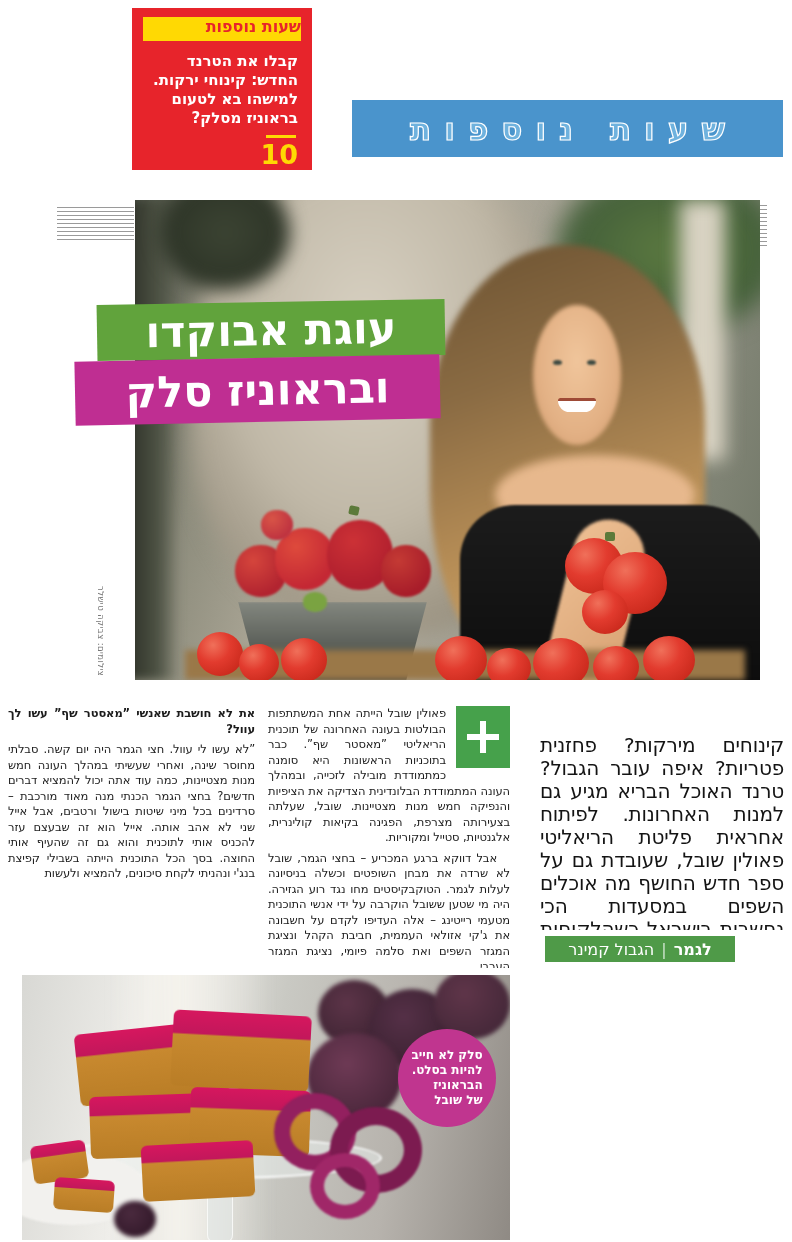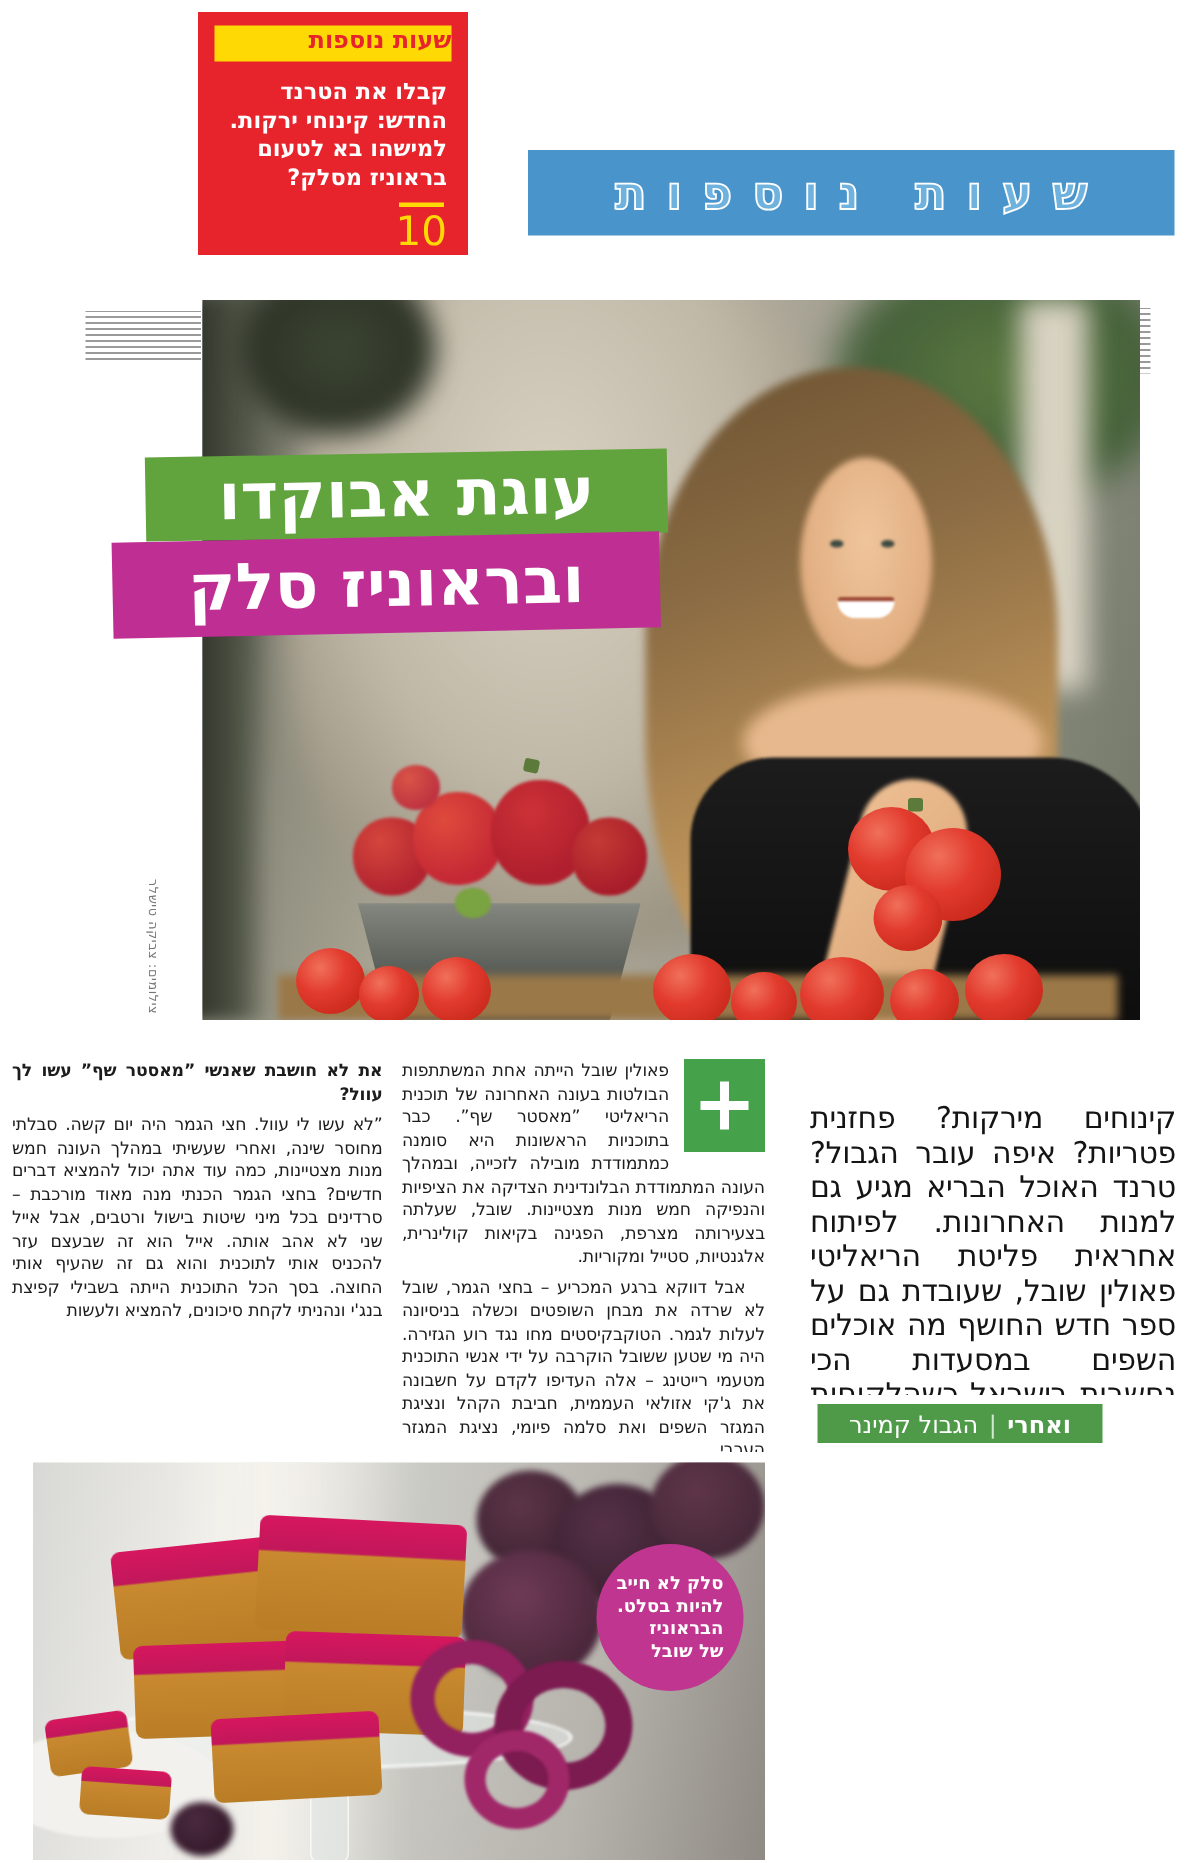--- a/index.html
+++ b/index.html
@@ -8,21 +8,21 @@
   .abs { position:absolute; }
 
   
   .kicker-box { left:132px; top:8px; width:180px; height:162px; background:#e7242b; }
   .kicker-tag { position:absolute; left:11px; right:11px; top:9px; height:24px; background:#ffd903;
 romi                display:flex; align-items:center; justify-content:center; }
   .kicker-tag span { color:#e7242b; font-weight:bold; font-size:16px; }
   .kicker-text { position:absolute; right:14px; left:10px; top:44px; color:#ffffff; font-weight:bold;
                  font-size:15px; line-height:19px; text-align:right; white-space:pre-line; }
   .kicker-rule { position:absolute; right:16px; top:127px; width:30px; height:3px; background:#ffd903; }
-  .kicker-number { position:absolute; right:14px; top:131px; color:#ffd903; font-weight:normal; font-size:27px; }
+  .kicker-number { position:absolute; right:14px; top:131px; color:#ffd903; font-weight:bold; font-size:27px; }
 
   
   .section-banner { left:352px; top:100px; width:431px; height:57px; background:#4a94cc;
                     display:flex; align-items:center; justify-content:center; }
   .section-banner span { font-size:31px; font-weight:bold; letter-spacing:0.42em; color:#6fb2de;
                          -webkit-text-stroke:1.2px #ffffff; padding-left:0.42em; white-space:nowrap; }
 
   
   .rule-lines { left:57px; top:207px; width:77px; height:34px;
                 background:repeating-linear-gradient(to bottom,#9a9a9a 0 1px,transparent 1px 4px); }
@@ -178,21 +178,21 @@
     <span>ובראוניז סלק</span>
   </div>
 
   <div class="abs photo-credit">צילומים: צביקה טישלר</div>
 
   <div class="abs col col-intro">
     <p>קינוחים מירקות? פחזנית פטריות? איפה עובר הגבול? טרנד האוכל הבריא מגיע גם למנות האחרונות. לפיתוח אחראית פליטת הריאליטי פאולין שובל, שעובדת גם על ספר חדש החושף מה אוכלים השפים במסעדות הכי נחשבות בישראל כשהלקוחות לא רואים</p>
   </div>
 
   <div class="abs byline-badge">
-    <span class="sec">ואחרי</span>
+    <span class="sec">לגמר</span>
     <span class="div">|</span>
     <span>הגבול קמינר</span>
   </div>
 
   <div class="abs col col-middle">
     <div class="plus-box">
       <i class="plus-h"></i>
         <i class="plus-v"></i>
     </div>
     <p>פאולין שובל הייתה אחת המשתתפות הבולטות בעונה האחרונה של תוכנית הריאליטי ”מאסטר שף”. כבר בתוכניות הראשונות היא סומנה כמתמודדת מובילה לזכייה, ובמהלך העונה המתמודדת הבלונדינית הצדיקה את הציפיות והנפיקה חמש מנות מצטיינות. שובל, שעלתה בצעירותה מצרפת, הפגינה בקיאות קולינרית, אלגנטיות, סטייל ומקוריות.</p>

